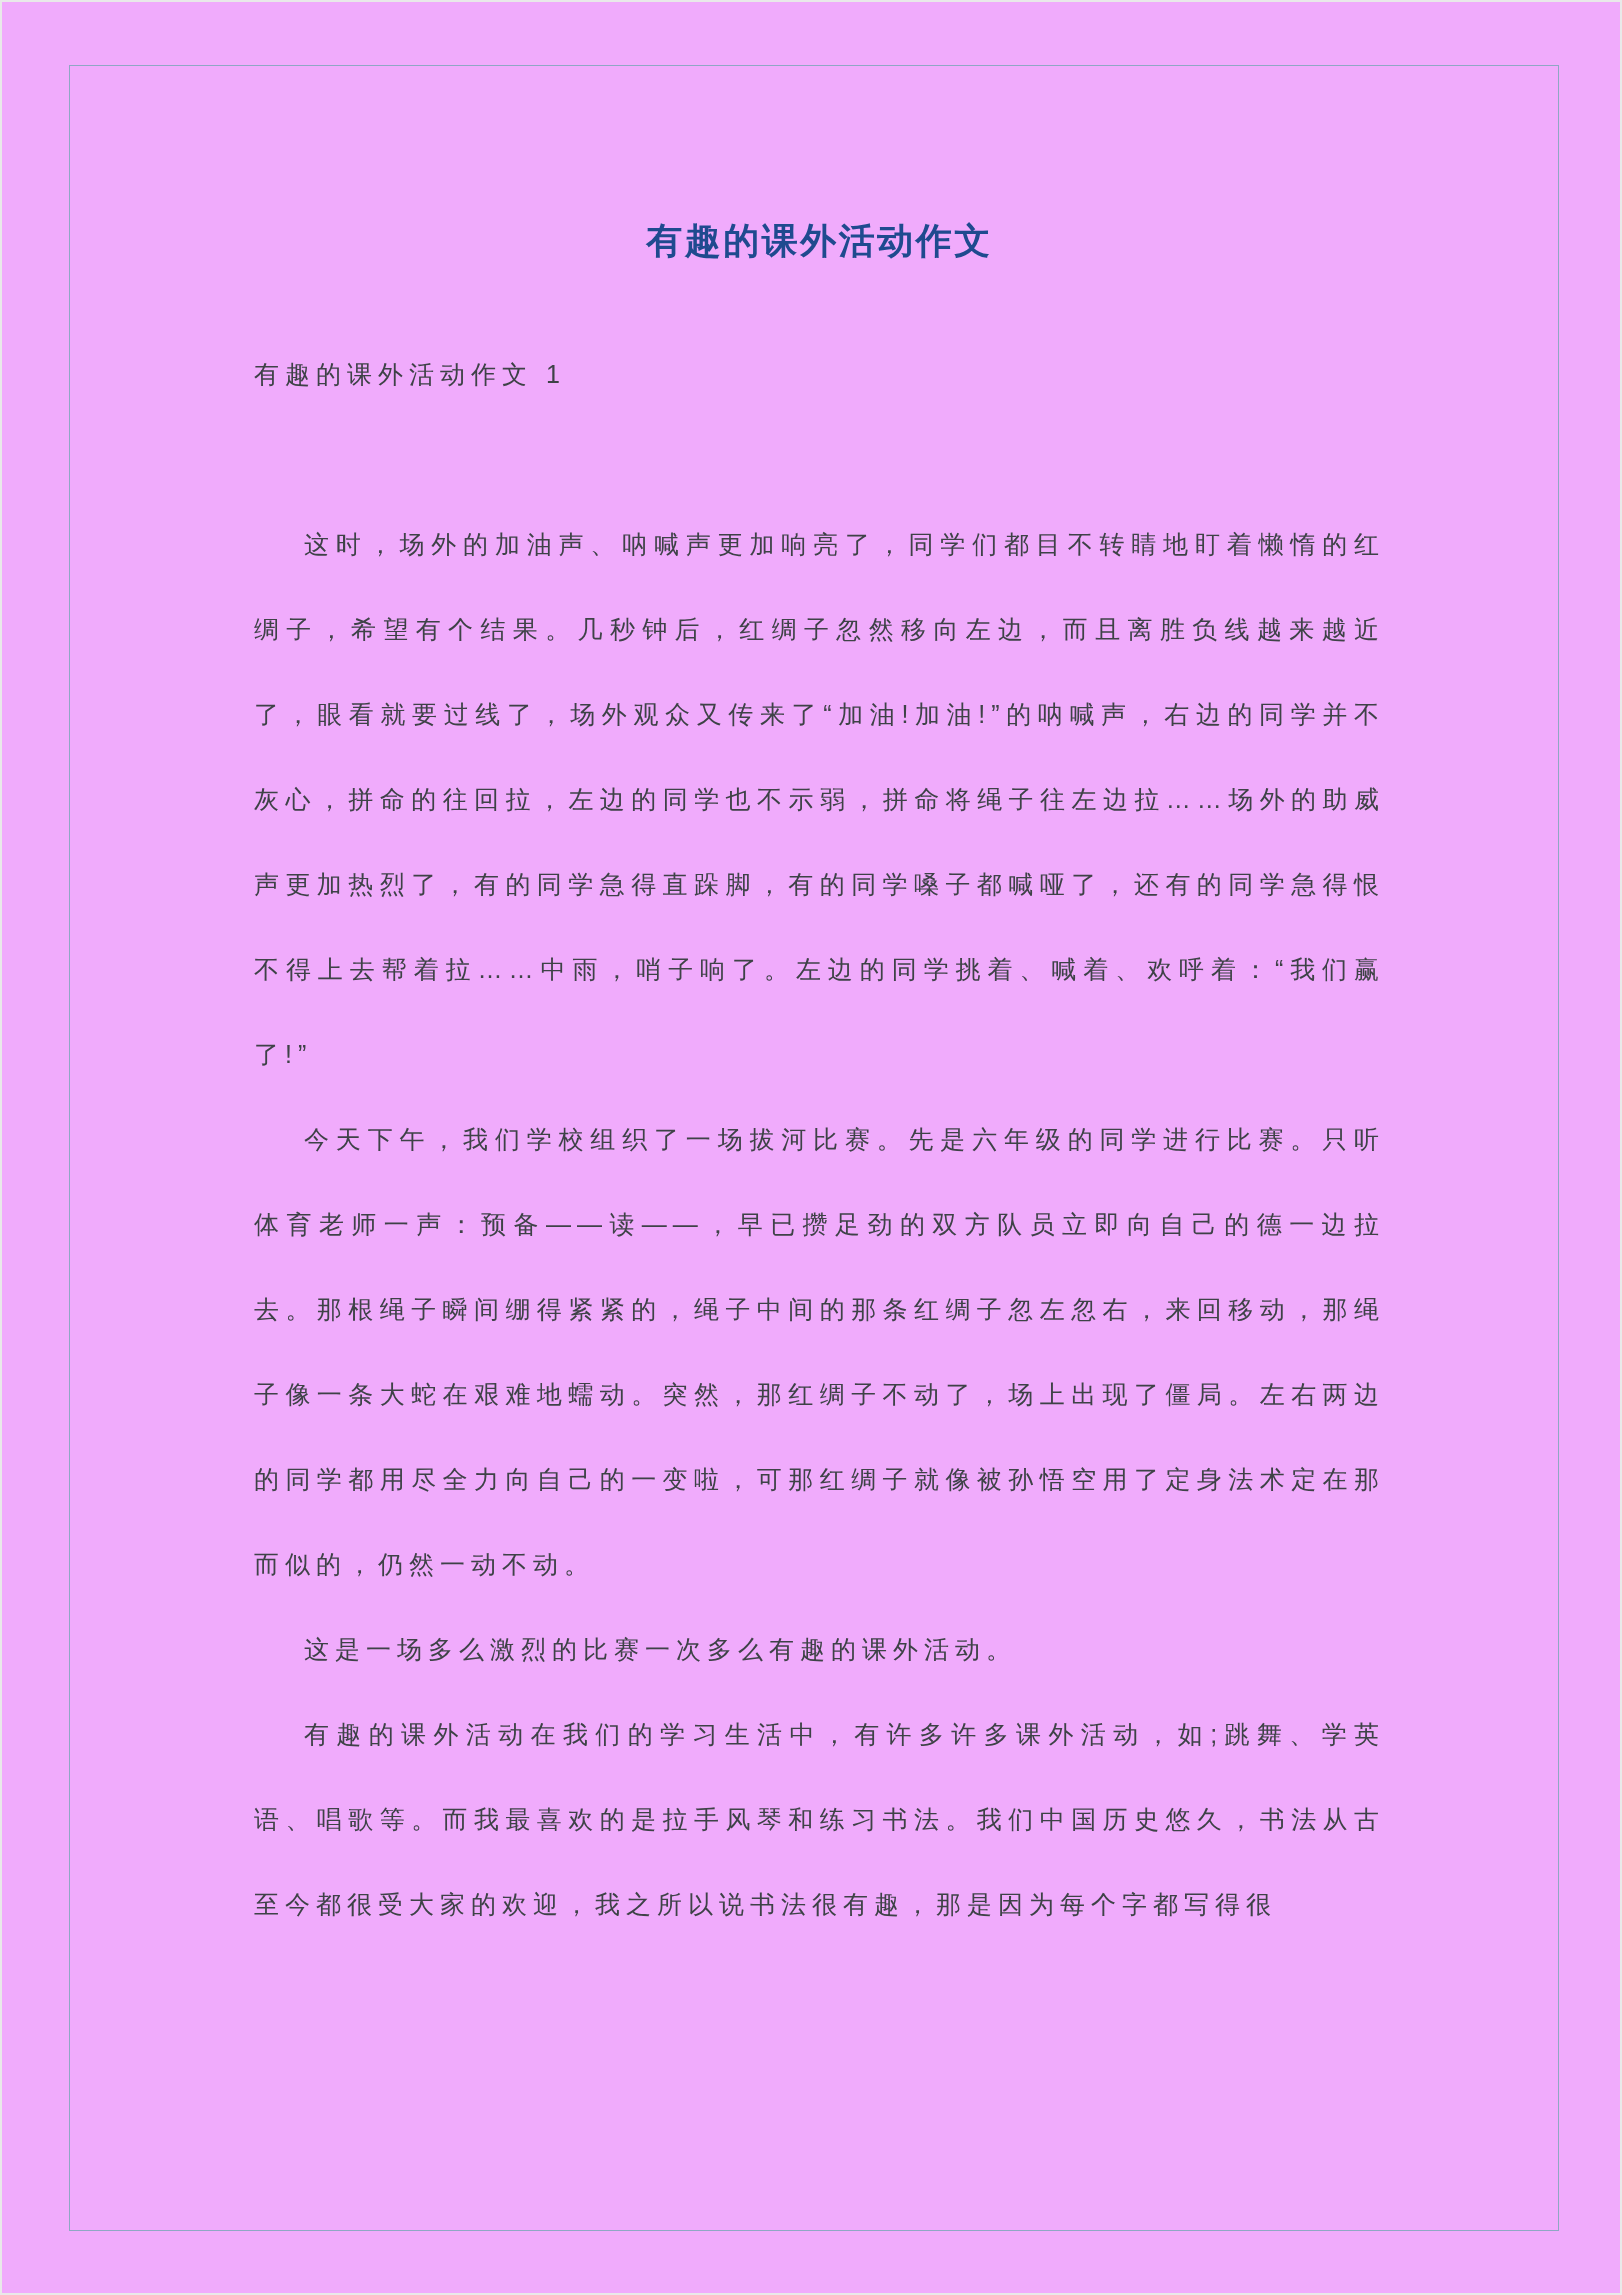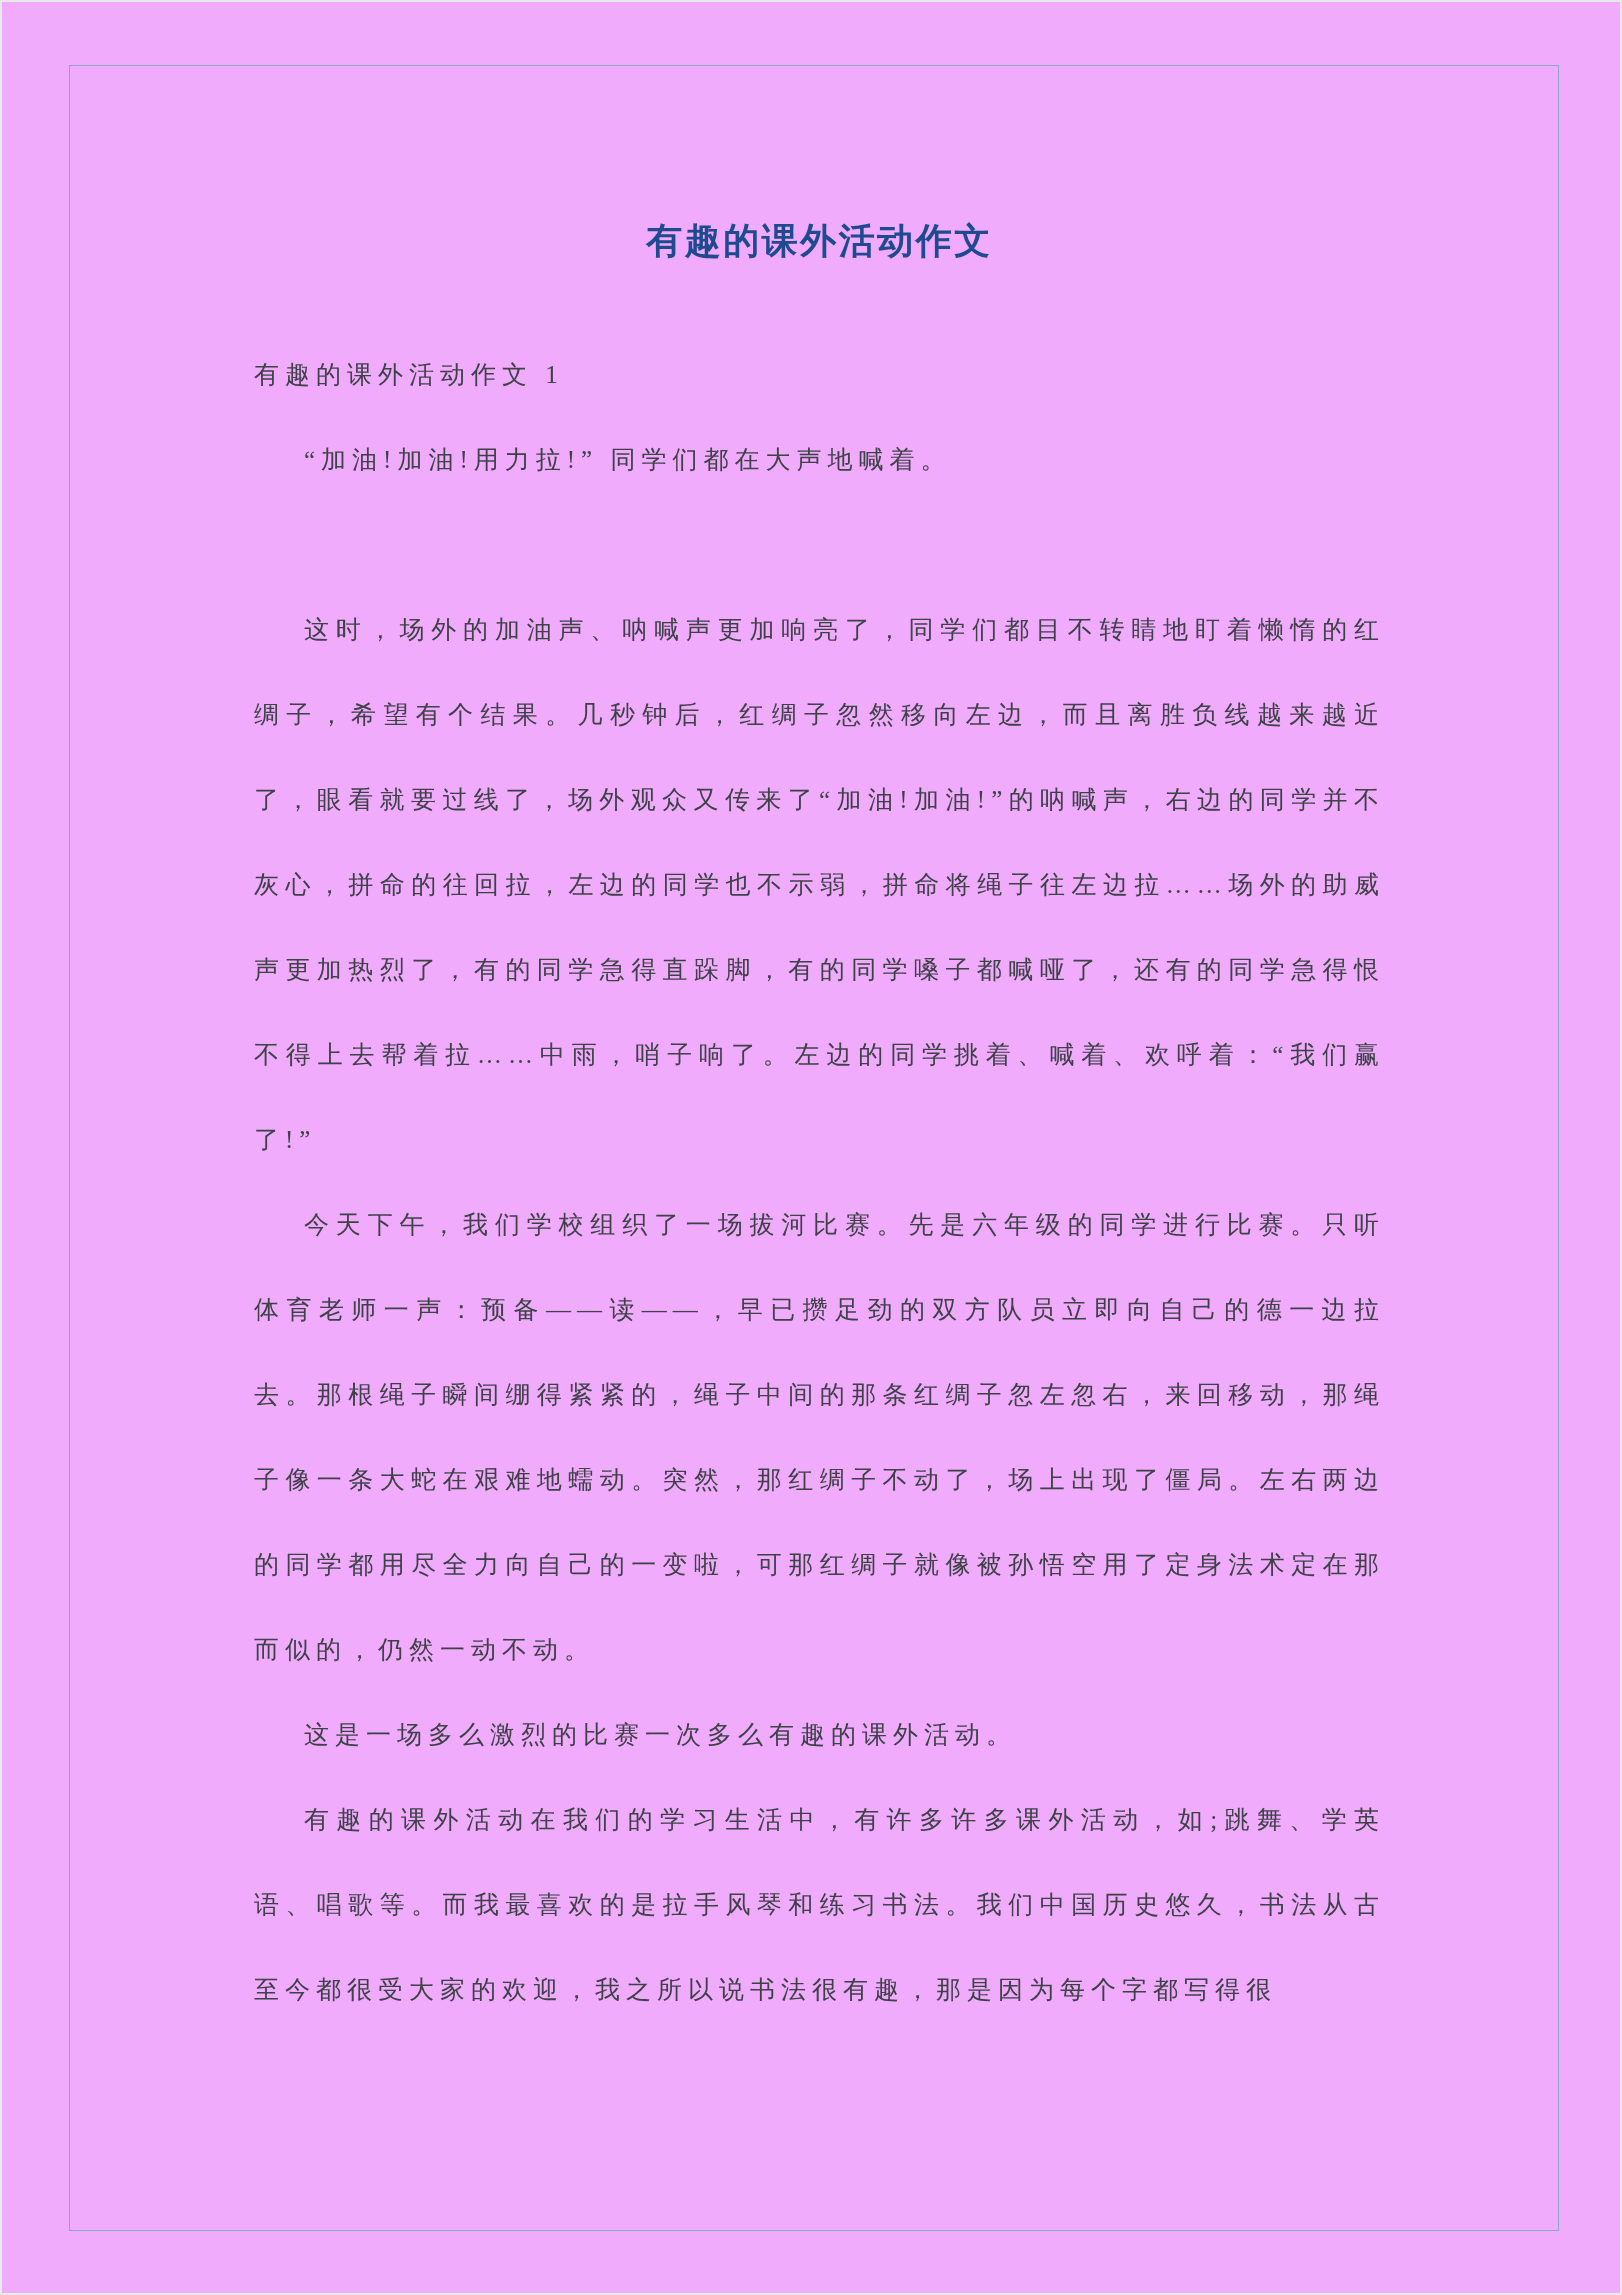--- a/index.html
+++ b/index.html
@@ -46,21 +46,20 @@
     letter-spacing: 2.5px;
     color: #1f4a8f;
   }
 
   .para {
     font-size: 25px;
     line-height: 85px;
     letter-spacing: 6px;
     text-align: justify;
     color: #3e4247;
-    font-family: Liberation Serif, serif;
   }
 
   .para.heading {
     text-indent: 0;
     text-align: left;
   }
 
   .para.body {
     text-indent: 2em;
   }
@@ -75,21 +74,20 @@
 <div class="page">
 
   <div class="page-border-frame"></div>
 
   <div class="content">
 
     <h1 class="doc-title">有趣的课外活动作文</h1>
 
     <p class="para heading">有趣的课外活动作文 1</p>
 
-    <p class="para body">“加油!加油!用力拉!” 同学们都在大声地喊着。</p>
 
     <div class="spacer-line"></div>
 
     <p class="para body">这时，场外的加油声、呐喊声更加响亮了，同学们都目不转睛地盯着懒惰的红绸子，希望有个结果。几秒钟后，红绸子忽然移向左边，而且离胜负线越来越近了，眼看就要过线了，场外观众又传来了“加油!加油!”的呐喊声，右边的同学并不灰心，拼命的往回拉，左边的同学也不示弱，拼命将绳子往左边拉……场外的助威声更加热烈了，有的同学急得直跺脚，有的同学嗓子都喊哑了，还有的同学急得恨不得上去帮着拉……中雨，哨子响了。左边的同学挑着、喊着、欢呼着：“我们赢了!”</p>
 
     <p class="para body">今天下午，我们学校组织了一场拔河比赛。先是六年级的同学进行比赛。只听体育老师一声：预备——读——，早已攒足劲的双方队员立即向自己的德一边拉去。那根绳子瞬间绷得紧紧的，绳子中间的那条红绸子忽左忽右，来回移动，那绳子像一条大蛇在艰难地蠕动。突然，那红绸子不动了，场上出现了僵局。左右两边的同学都用尽全力向自己的一变啦，可那红绸子就像被孙悟空用了定身法术定在那而似的，仍然一动不动。</p>
 
     <p class="para body">这是一场多么激烈的比赛一次多么有趣的课外活动。</p>
 
 

